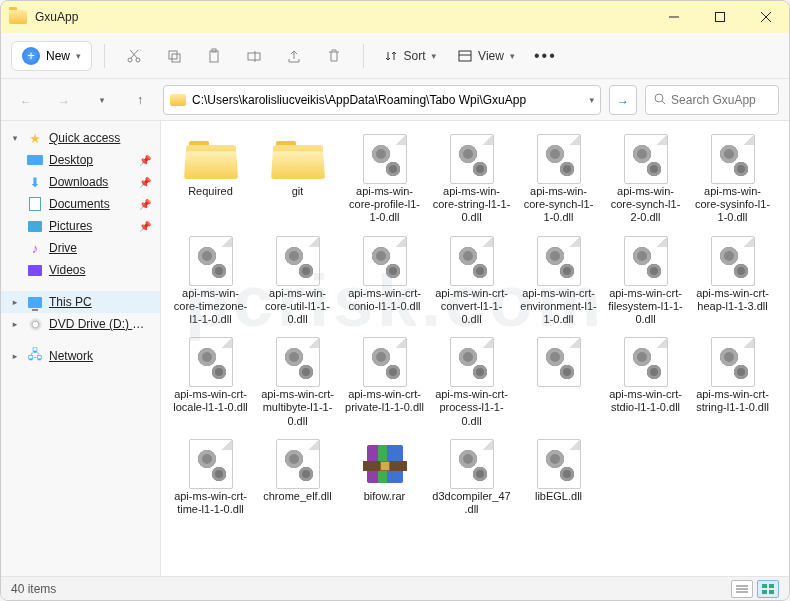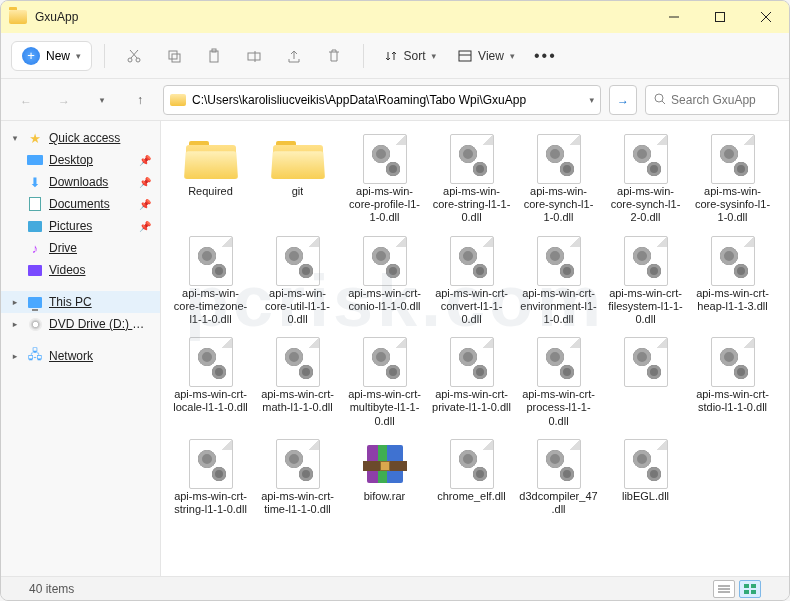--- a/index.html
+++ b/index.html
@@ -58,21 +58,21 @@
 .folder-thumb .tab { position:absolute; top:2px; left:5px; width:20px; height:8px; background:#f3c23e; border-radius:2px 2px 0 0; }
 .folder-thumb .front { position:absolute; bottom:0; left:0; width:54px; height:30px; background:linear-gradient(#fff0b8,#f8cf55); border-radius:3px; transform:perspective(60px) rotateX(8deg); transform-origin:bottom; }
 .dll-thumb { width:44px; height:50px; background:#fff; border:1px solid #ccc; border-radius:2px; position:relative; }
 .dll-thumb::before { content:""; position:absolute; top:0; right:0; width:10px; height:10px; background:linear-gradient(135deg,#fff 49%,#ddd 50%); }
 .dll-thumb .gear1 { position:absolute; top:10px; left:8px; width:18px; height:18px; border-radius:50%; background:#888; box-shadow: inset 0 0 0 4px #aaa, inset 0 0 0 6px #888; }
 .dll-thumb .gear2 { position:absolute; bottom:7px; right:6px; width:14px; height:14px; border-radius:50%; background:#777; box-shadow: inset 0 0 0 3px #999, inset 0 0 0 5px #777; }
 .rar-thumb { width:44px; height:50px; position:relative; }
 .rar-thumb .books { position:absolute; bottom:6px; left:4px; width:36px; height:38px; background:linear-gradient(90deg,#8e3fa8 0 30%,#3fae52 30% 55%,#3f72d1 55% 100%); border-radius:2px; }
 .rar-thumb .belt { position:absolute; bottom:18px; left:0; width:44px; height:10px; background:#6b4a2b; }
 .rar-thumb .buckle { position:absolute; bottom:18px; left:17px; width:10px; height:10px; background:#d9a84e; border:1px solid #8a6a2e; }
-.status { height:24px; background:#f3f3f3; border-top:1px solid #e5e5e5; display:flex; align-items:center; padding:0 28px; color:#555; gap:10px; }
+.status { height:24px; background:#f3f3f3; border-top:1px solid #e5e5e5; display:flex; align-items:center; padding:0 10px; color:#555; gap:10px; }
 .status .right { margin-left:auto; display:flex; gap:4px; }
 .view-ico { width:22px; height:18px; border:1px solid #bbb; border-radius:2px; display:flex; align-items:center; justify-content:center; background:#fff; }
 .view-ico.active { background:#dbeeff; border-color:#7fb8e8; }
 .watermark { position:absolute; left:50%; top:50%; transform:translate(-50%,-50%); font-size:72px; font-weight:700; color:rgba(140,155,170,0.13); pointer-events:none; letter-spacing:4px; }
 svg { display:block; }
 </style>
 </head>
 <body>
 
 <div class="window">
@@ -395,29 +395,20 @@
             </div>
             <div class="label">api-ms-win-crt-locale-l1-1-0.dll</div>
           </div>
           <div class="item">
             <div class="thumb">
               <div class="dll-thumb">
                 <div class="gear1"></div>
                 <div class="gear2"></div>
               </div>
             </div>
-            <div class="label">api-ms-win-crt-math-l1-1-0.dll</div>
-          </div>
-          <div class="item">
-            <div class="thumb">
-              <div class="dll-thumb">
-                <div class="gear1"></div>
-                <div class="gear2"></div>
-              </div>
-            </div>
             <div class="label">api-ms-win-crt-multibyte-l1-1-0.dll</div>
           </div>
           <div class="item">
             <div class="thumb">
               <div class="dll-thumb">
                 <div class="gear1"></div>
                 <div class="gear2"></div>
               </div>
             </div>
             <div class="label">api-ms-win-crt-private-l1-1-0.dll</div>
@@ -458,39 +449,39 @@
             <div class="label">api-ms-win-crt-string-l1-1-0.dll</div>
           </div>
           <div class="item">
             <div class="thumb">
               <div class="dll-thumb">
                 <div class="gear1"></div>
                 <div class="gear2"></div>
               </div>
             </div>
             <div class="label">api-ms-win-crt-time-l1-1-0.dll</div>
+          </div>
+          <div class="item">
+            <div class="thumb">
+              <div class="dll-thumb">
+                <div class="gear1"></div>
+                <div class="gear2"></div>
+              </div>
+            </div>
+            <div class="label">chrome_elf.dll</div>
           </div>
           <div class="item">
             <div class="thumb">
               <div class="rar-thumb">
                 <div class="books"></div>
                 <div class="belt"></div>
                 <div class="buckle"></div>
               </div>
             </div>
             <div class="label">bifow.rar</div>
-          </div>
-          <div class="item">
-            <div class="thumb">
-              <div class="dll-thumb">
-                <div class="gear1"></div>
-                <div class="gear2"></div>
-              </div>
-            </div>
-            <div class="label">chrome_elf.dll</div>
           </div>
           <div class="item">
             <div class="thumb">
               <div class="dll-thumb">
                 <div class="gear1"></div>
                 <div class="gear2"></div>
               </div>
             </div>
             <div class="label">d3dcompiler_47.dll</div>
           </div>

